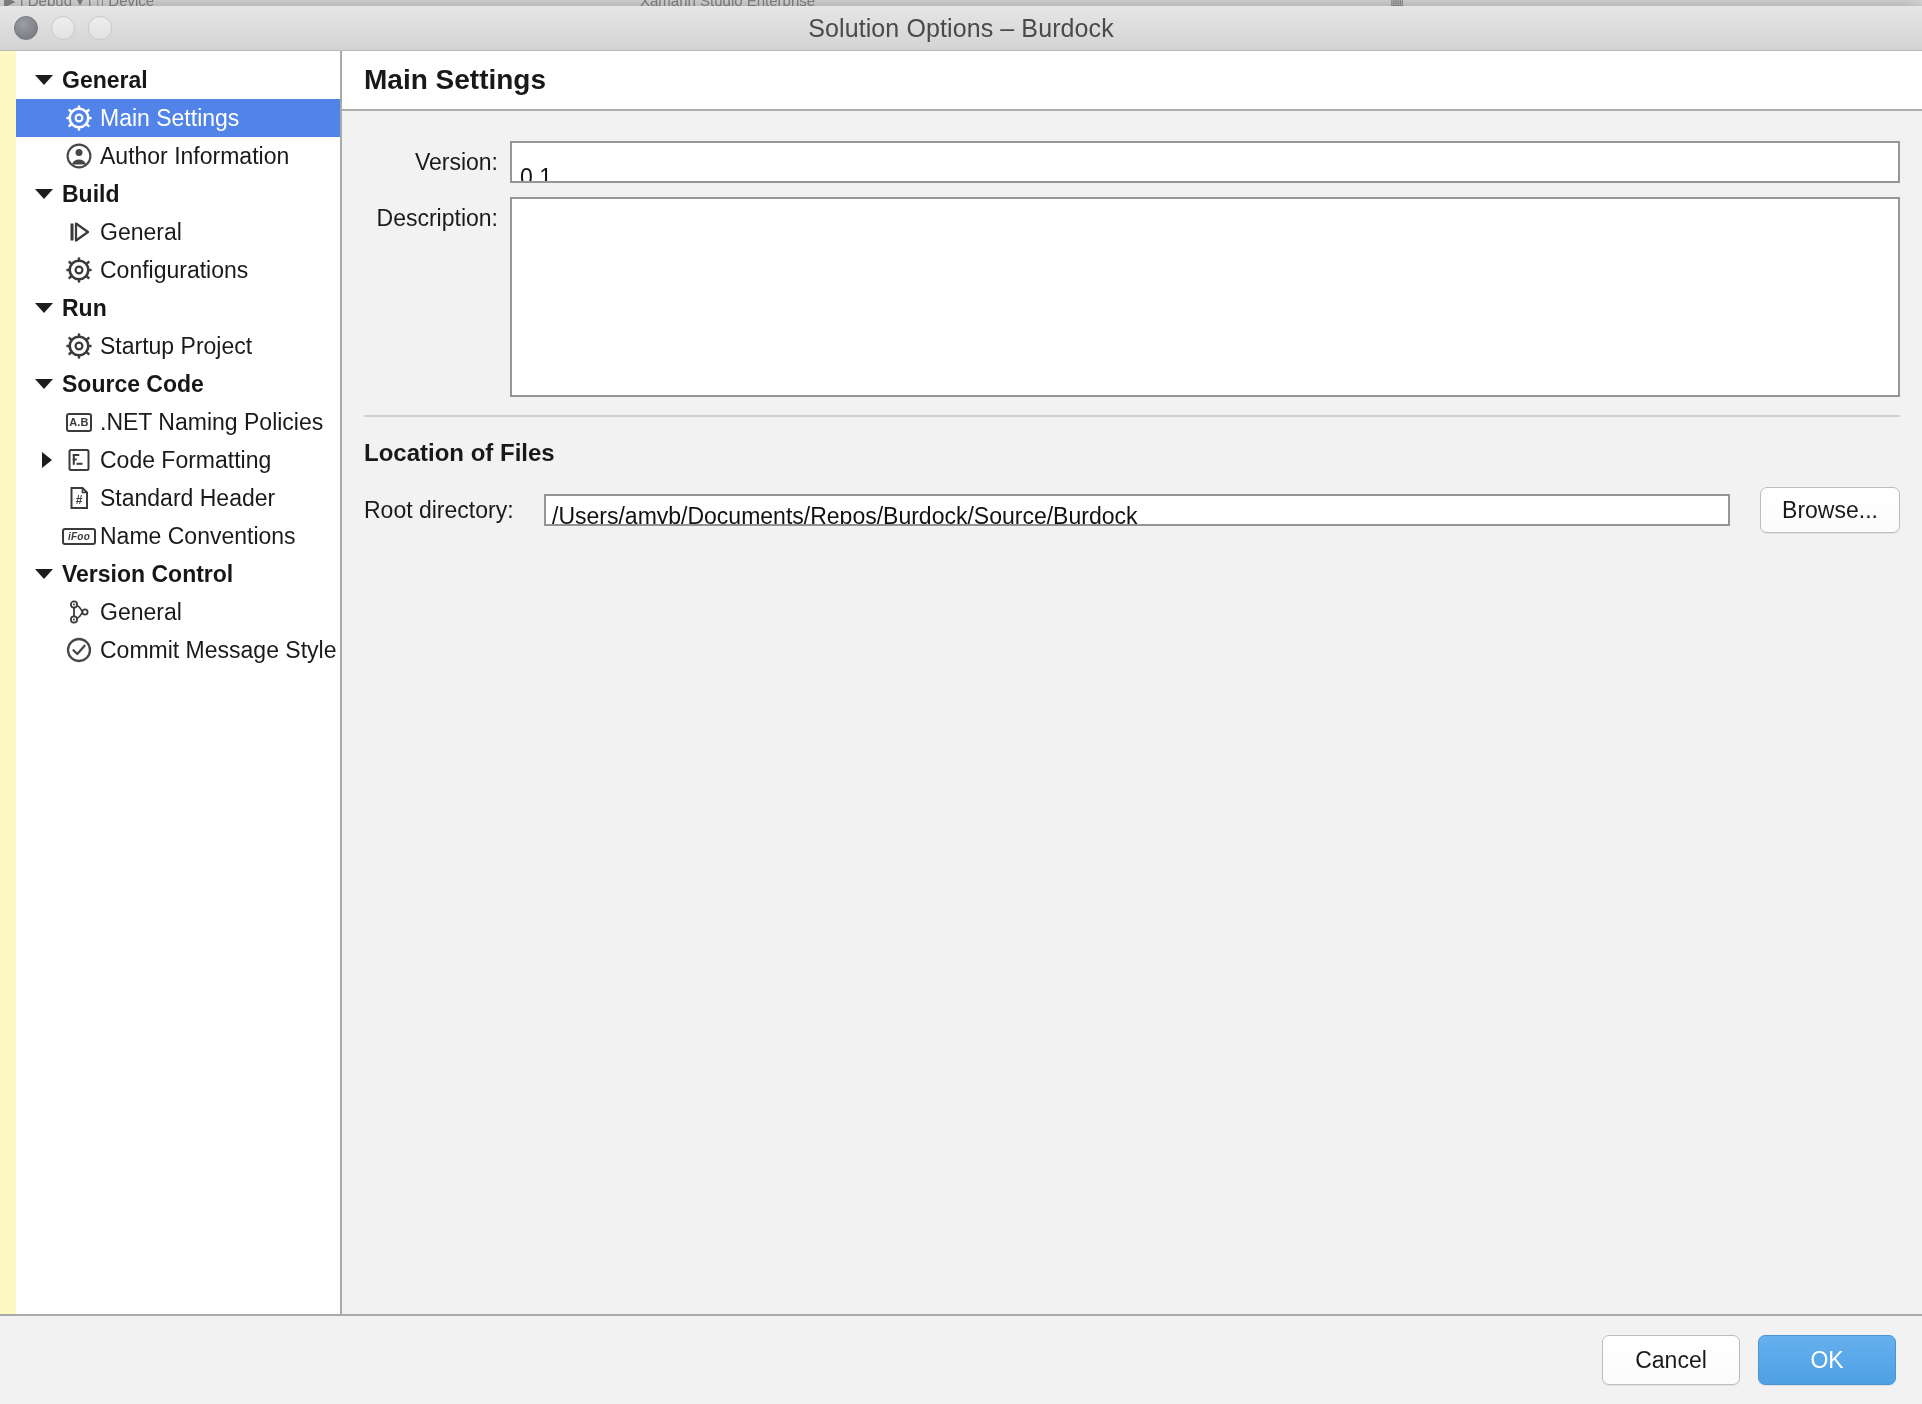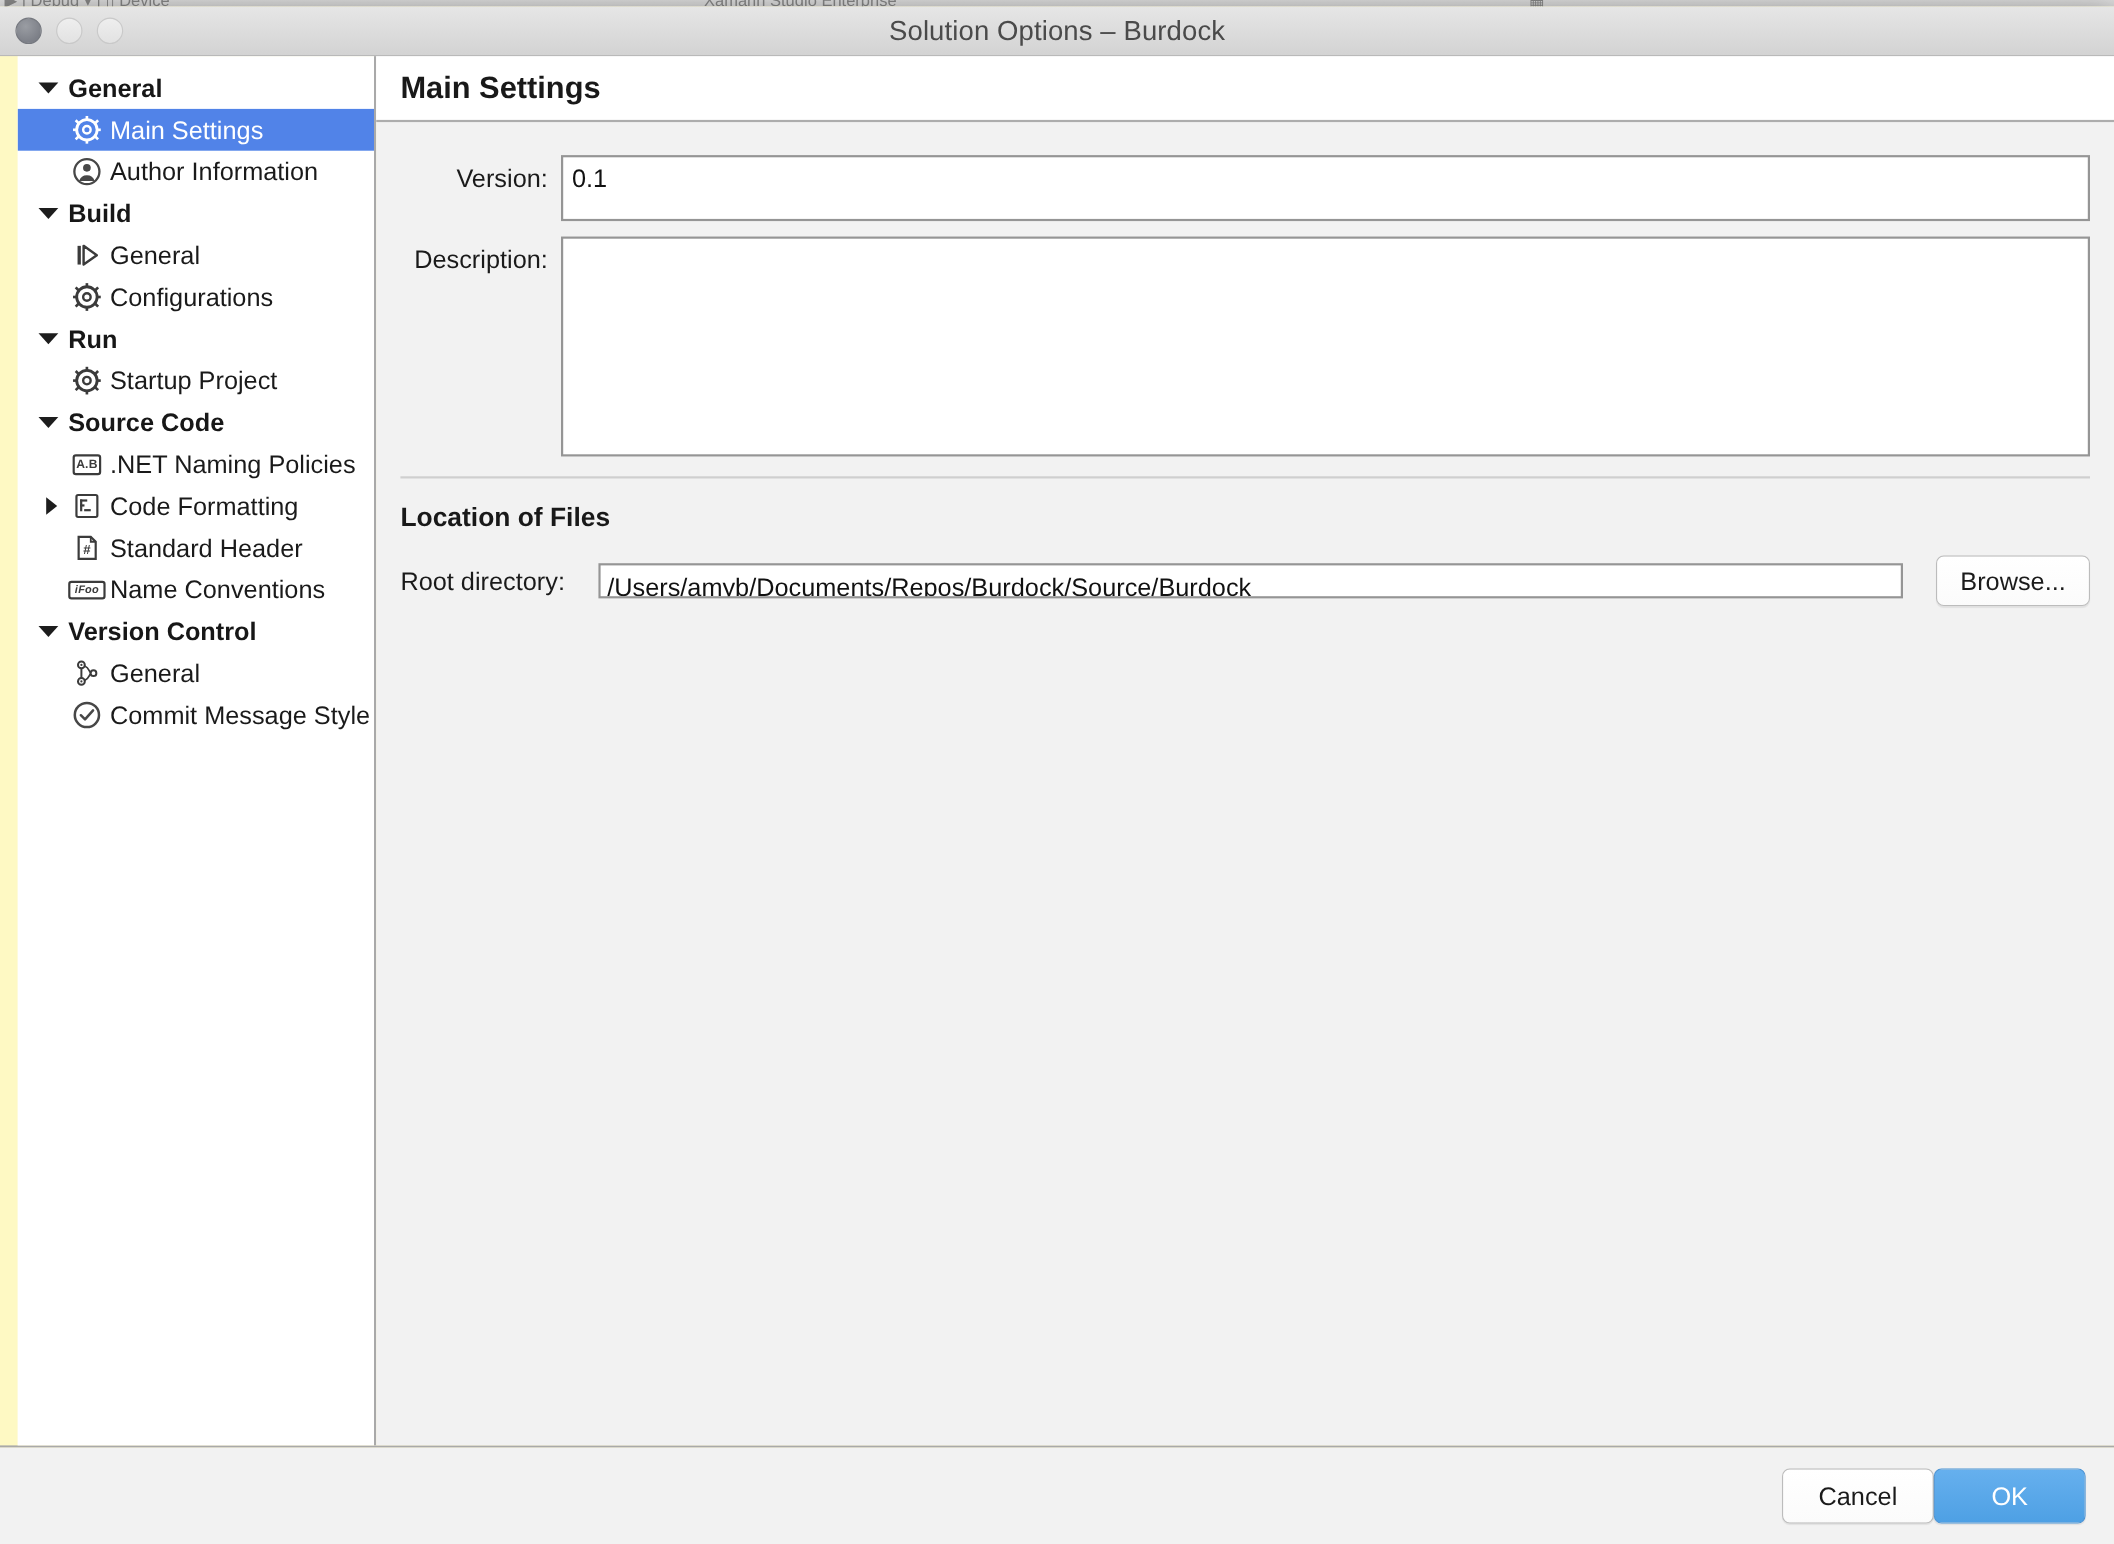--- a/index.html
+++ b/index.html
@@ -235,27 +235,27 @@
     flex: 0 0 146px;
     text-align: right;
     font-size: 23px;
     color: #1a1a1a;
     padding-top: 8px;
     padding-right: 12px;
     box-sizing: border-box;
   }
   .text-input {
     flex: 1 1 auto;
-    height: 60px;
+    height: 42px;
     background: #ffffff;
     border: 2px solid #959595;
     box-sizing: border-box;
     font-size: 23px;
     color: #111;
-    padding: 0 8px;
+    padding: 15px 8px;
     line-height: 38px;
     white-space: nowrap;
     overflow: hidden;
   }
   .text-area {
     flex: 1 1 auto;
     height: 200px;
     background: #ffffff;
     border: 2px solid #959595;
     box-sizing: border-box;
@@ -326,20 +326,21 @@
   
   #footer {
     flex: 0 0 88px;
     height: 88px;
     background: #f2f2f2;
     display: flex;
     align-items: center;
     justify-content: flex-end;
     padding-right: 26px;
     box-sizing: border-box;
+    gap: 18px;
   }
   #cancel-button {
     width: 138px;
     height: 50px;
   }
   #ok-button {
     width: 138px;
     height: 50px;
     background: linear-gradient(#66b0ee, #4ea0e4);
     border: 1px solid #4b93d4;

